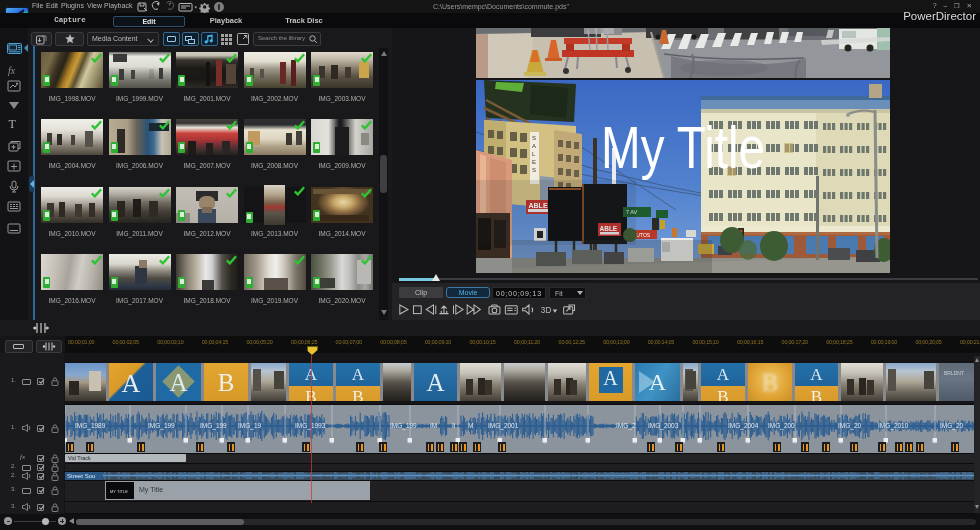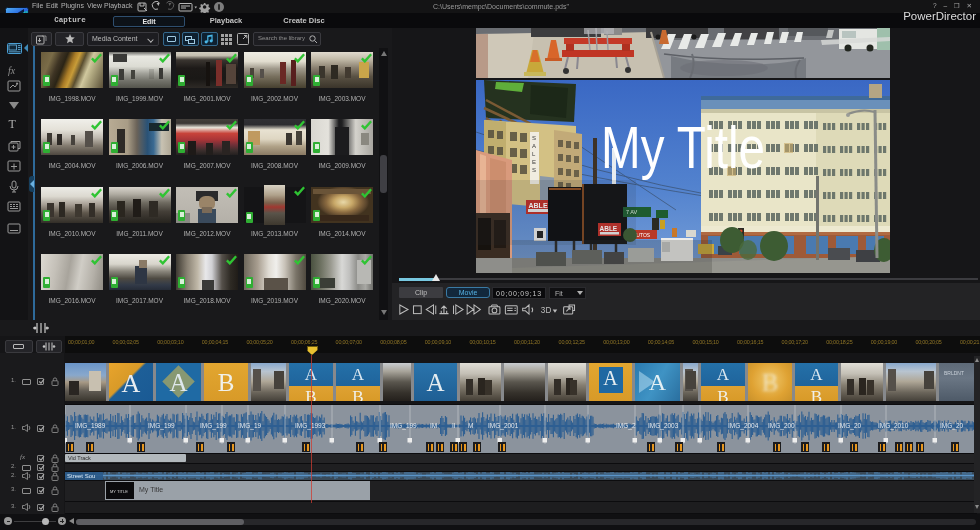--- a/index.html
+++ b/index.html
@@ -45,21 +45,21 @@
     </g>
 <circle cx="83" cy="6" r="5" fill="#7e7e7e"></circle>
     <rect x="82" y="3" width="2" height="6" rx="1" fill="#2a2a2a"></rect>
 </svg>
 <div class="abs" style="left:433px;top:3px;font-size:7px;color:#9a9a9a;">C:\Users\mempc\Documents\commute.pds"</div>
 <div class="abs" style="left:933px;top:2px;width:46px;font-size:6.5px;color:#a8a8a8;letter-spacing:2.5px;">? – ❐ ✕</div>
 <div class="abs" style="left:0;top:13px;width:980px;height:15px;background:#0a0a0c;"></div>
 <div class="abs" style="left:40px;top:16px;width:60px;text-align:center;font-size:7.5px;font-weight:bold;color:#c4c4c4;font-family:Liberation Mono, monospace;">Capture</div>
 <div class="abs" style="left:113px;top:15.5px;width:72px;height:11px;border:1px solid #2e4e6e;border-radius:2px;background:#0d1218;text-align:center;font-size:7px;font-weight:bold;color:#e8e8e8;line-height:10px;">Edit</div>
 <div class="abs" style="left:196px;top:16px;width:60px;text-align:center;font-size:7.5px;font-weight:bold;color:#c4c4c4;">Playback</div>
-<div class="abs" style="left:264px;top:16px;width:80px;text-align:center;font-size:7.5px;font-weight:bold;color:#c4c4c4;">Create Disc</div>
+<div class="abs" style="left:264px;top:16px;width:80px;text-align:center;font-size:7.5px;font-weight:bold;color:#c4c4c4;">Track Disc</div>
 <div class="abs" style="left:895px;top:10px;width:81px;text-align:right;font-size:11.5px;color:#dcdcdc;">PowerDirector</div>
 <div class="abs" style="left:0;top:28px;width:28px;height:292px;background:#131315;"></div>
 <svg class="abs" style="left:7px;top:43px" width="15" height="11" viewBox="0 0 15 11">
 <rect x="0.5" y="0.5" width="14" height="10" rx="1" fill="#102738" stroke="#4a9fd4" stroke-width="1"></rect>
 <rect x="2" y="2" width="7.5" height="5" fill="none" stroke="#6ab4e0" stroke-width="0.8"></rect>
 <path d="M11 2.5 h2.5 M11 4.5 h2.5 M11 6.5 h2.5 M2 8.8 h11.5" stroke="#6ab4e0" stroke-width="0.8"></path>
 </svg>
 <div class="abs" style="left:23.5px;top:44px;width:0;height:0;border-top:4px solid transparent;border-bottom:4px solid transparent;border-right:4px solid #3f8ab8;"></div>
 <div class="abs" style="left:8px;top:60px;"><i style="font-family:'Liberation Serif',serif;font-size:10px;color:#8e8e8e;">fx</i></div>
 <svg class="abs" style="left:7px;top:80px" width="14" height="13" viewBox="0 0 14 13">

